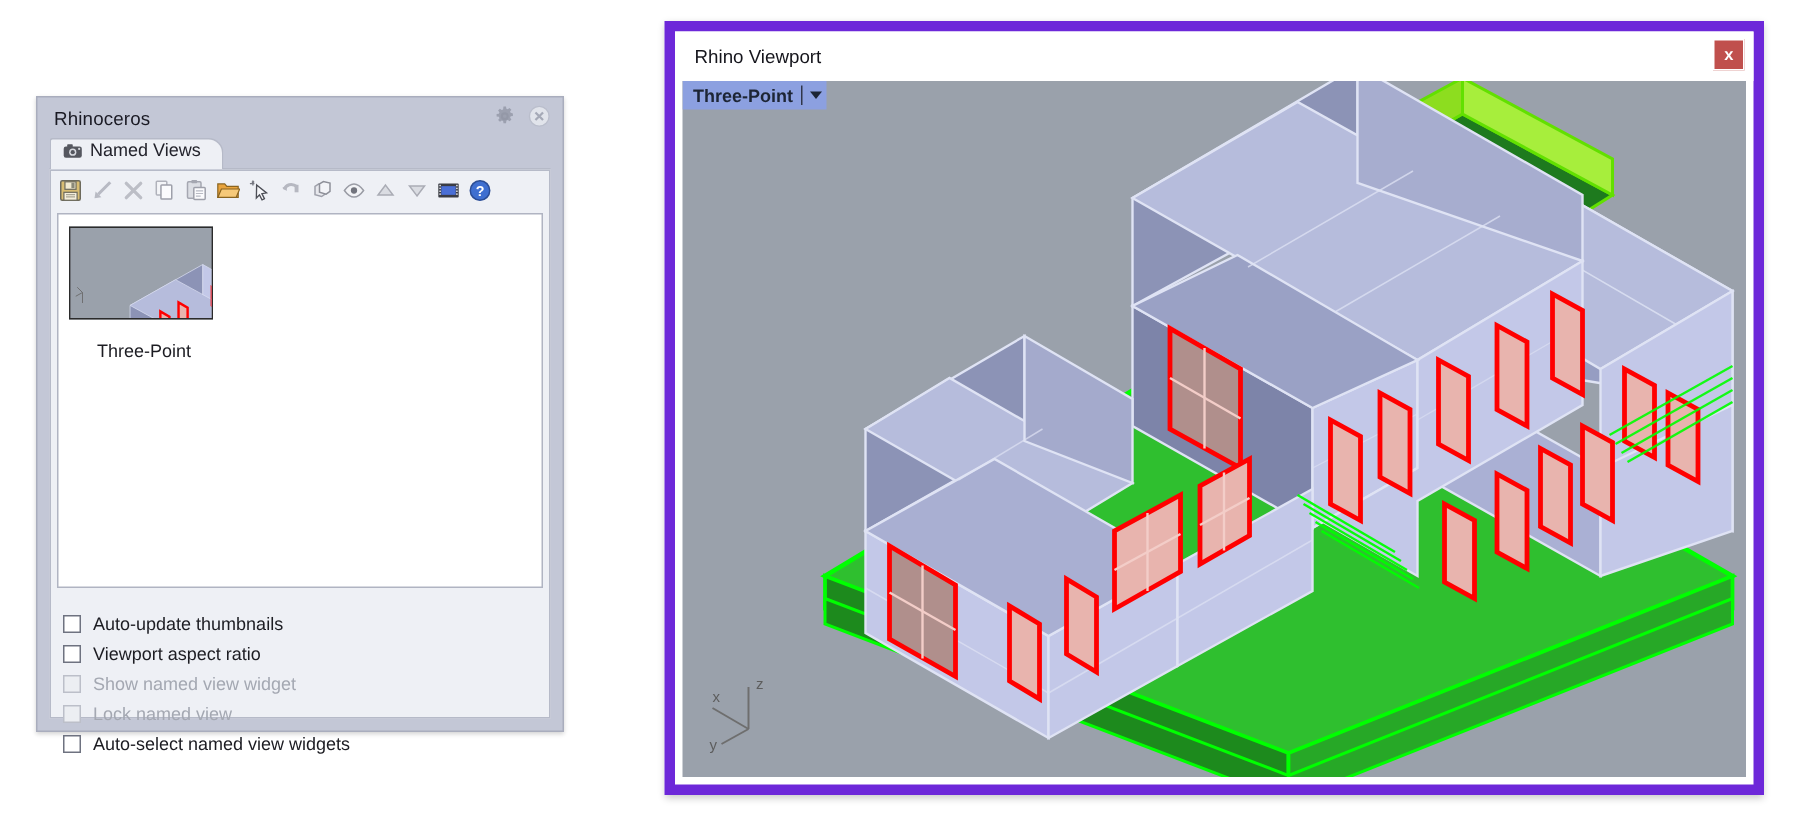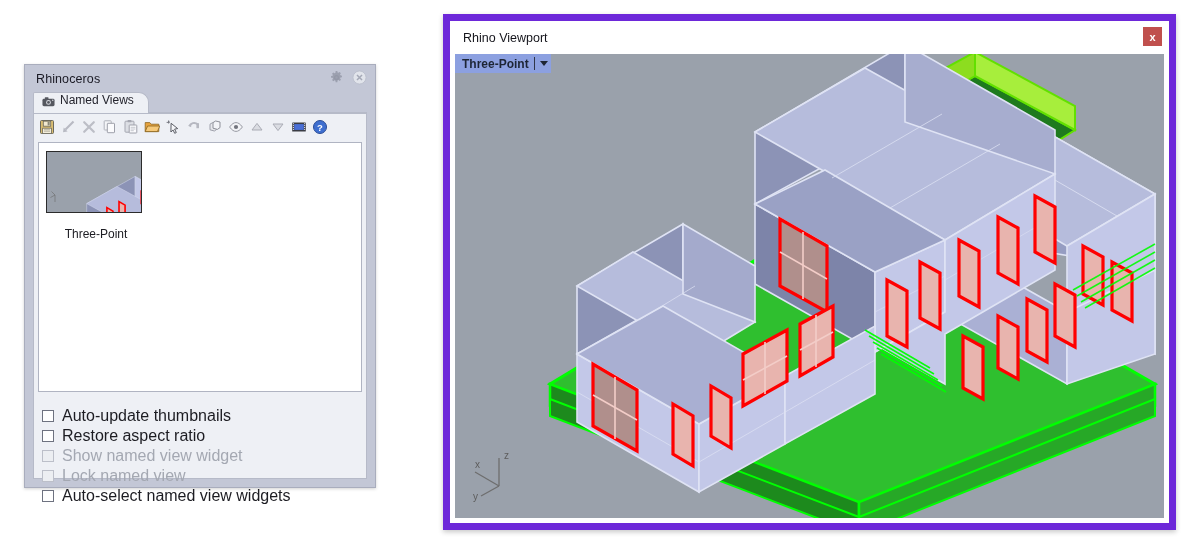--- a/index.html
+++ b/index.html
@@ -90,21 +90,21 @@
   #options{
     position:absolute;left:4px;right:4px;top:284px;bottom:4px;
     padding:8px 0 0 4px;box-sizing:border-box;
   }
   .opt-row{display:flex;align-items:center;height:20px;}
   .cb{
     width:12px;height:12px;border:1px solid #6e7280;background:#fff;
     margin-right:8px;box-sizing:border-box;flex:none;
   }
   .cb.disabled{border-color:#bcbfc9;background:#eceef2;}
-  .opt-label{font-size:16px;color:#1c1c22;}
+  .opt-label{font-size:12px;color:#1c1c22;}
   .opt-label.disabled{color:#a4a8b2;}
 
   
   #viewport-window{
     position:absolute;left:443px;top:14px;width:733px;height:516px;
     background:#ffffff;
     border:7px solid #6d28d9;
     box-sizing:border-box;
     box-shadow:0 2px 5px rgba(0,0,0,.22);
   }
@@ -338,21 +338,21 @@
         </div>
       </div>
 
       <div id="options">
         <div class="opt-row">
           <span class="cb"></span>
           <span class="opt-label">Auto-update thumbnails</span>
         </div>
         <div class="opt-row">
           <span class="cb"></span>
-          <span class="opt-label">Restore aspect ratio</span>
+          <span class="opt-label">Viewport aspect ratio</span>
         </div>
         <div class="opt-row">
           <span class="cb disabled"></span>
           <span class="opt-label disabled">Show named view widget</span>
         </div>
         <div class="opt-row">
           <span class="cb disabled"></span>
           <span class="opt-label disabled">Lock named view</span>
         </div>
         <div class="opt-row">

